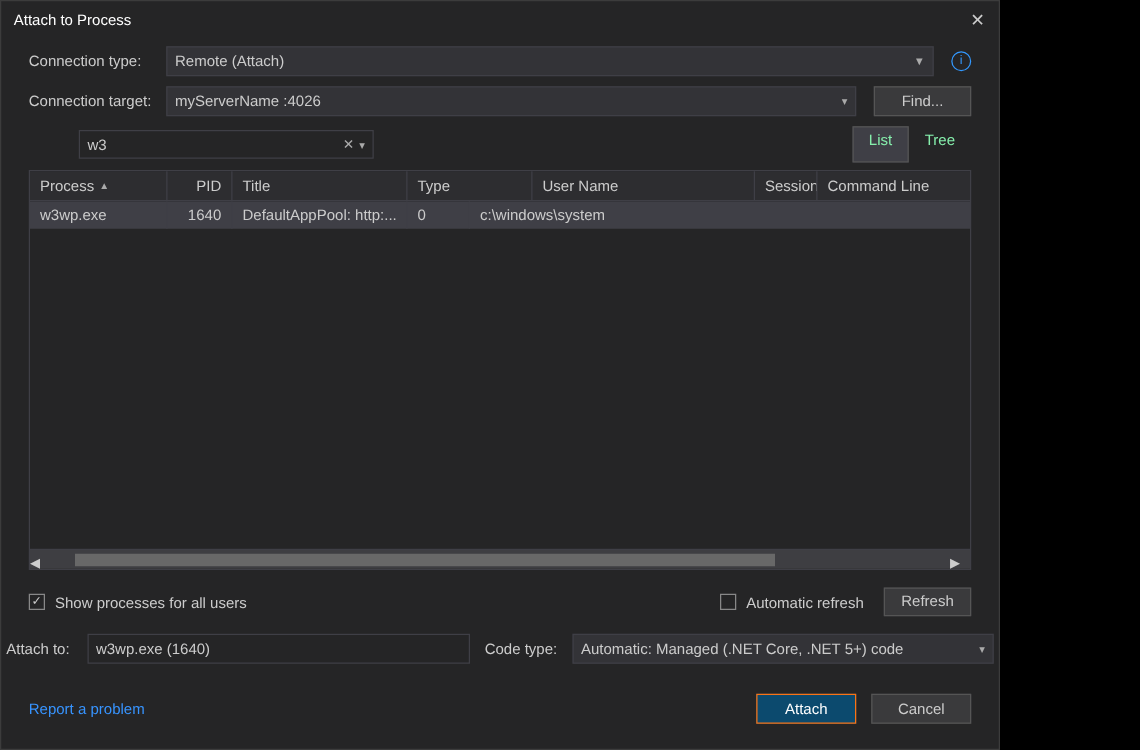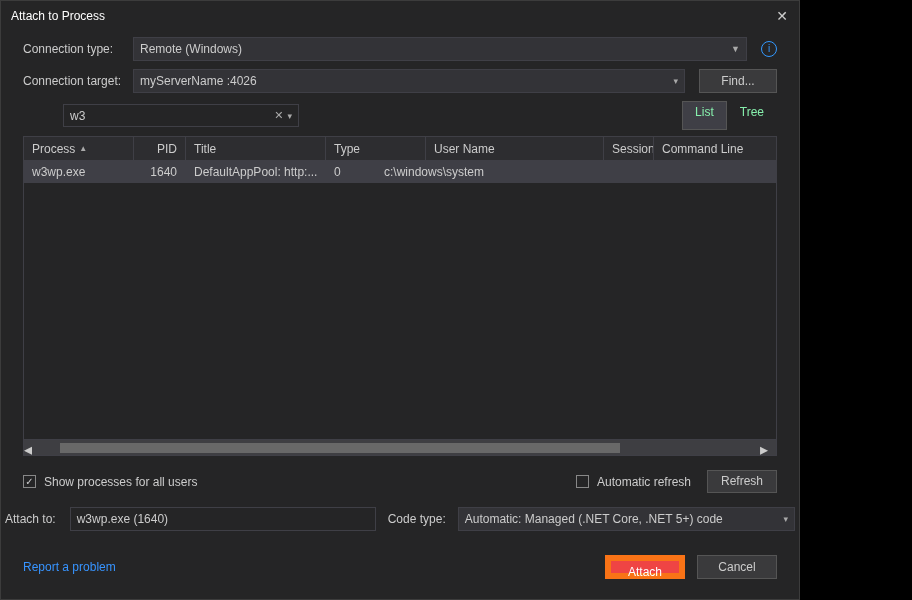--- a/index.html
+++ b/index.html
@@ -76,37 +76,37 @@
   .checkbox { width: 13px; height: 13px; border: 1px solid #888; margin-right: 8px; display:flex;align-items:center;justify-content:center;font-size:10px;}
   .checkbox.checked::after{content:"✓";color:#ccc;font-size:10px;line-height:1;}
   .refresh-btn { width:70px;height:23px;background:#3a3a3c;border:1px solid #555;color:#ccc;font-size:12px;text-align:center;line-height:21px;margin-left:16px;}
   .attach-row { display:flex;align-items:center;padding:6px 4px; font-size:12px;color:#ccc;}
   .attach-input{ width:306px;height:24px;background:#252526;border:1px solid #3f3f46;padding:0 6px;display:flex;align-items:center;margin-left:14px;}
   .code-type-label{margin-left:12px;}
   .code-combo{flex:1;margin-left:12px;}
   .footer{display:flex;align-items:center;padding:18px 22px;}
   .report-link{color:#3794ff;font-size:12px;}
   .btn{width:80px;height:24px;font-size:12px;line-height:22px;text-align:center;border:1px solid #555;}
-  .btn-attach{background:#ef4444;border:6px solid #f97316;color:#fff;margin-left:auto;}
+  .btn-attach{background:#0c4a6e;border:1px solid #f97316;color:#fff;margin-left:auto;}
   .btn-cancel{background:#3a3a3c;color:#ccc;margin-left:12px;}
 </style>
 </head>
 <body>
 
 <div class="dialog">
   <div class="title-bar">
     <span>Attach to Process</span>
     <span class="close-x">✕</span>
   </div>
 
   <div class="form-area">
     <div class="row">
       <div class="label-col">Connection type:</div>
       <div class="combo">
-        <span>Remote (Windows)</span>
+        <span>Remote (Attach)</span>
         <span class="arrow">▼</span>
       </div>
       <div class="info-icon">i</div>
     </div>
     <div class="row">
       <div class="label-col">Connection target:</div>
       <div class="combo">
         <span>myServerName :4026</span>
         <span class="arrow">▾</span>
       </div>

